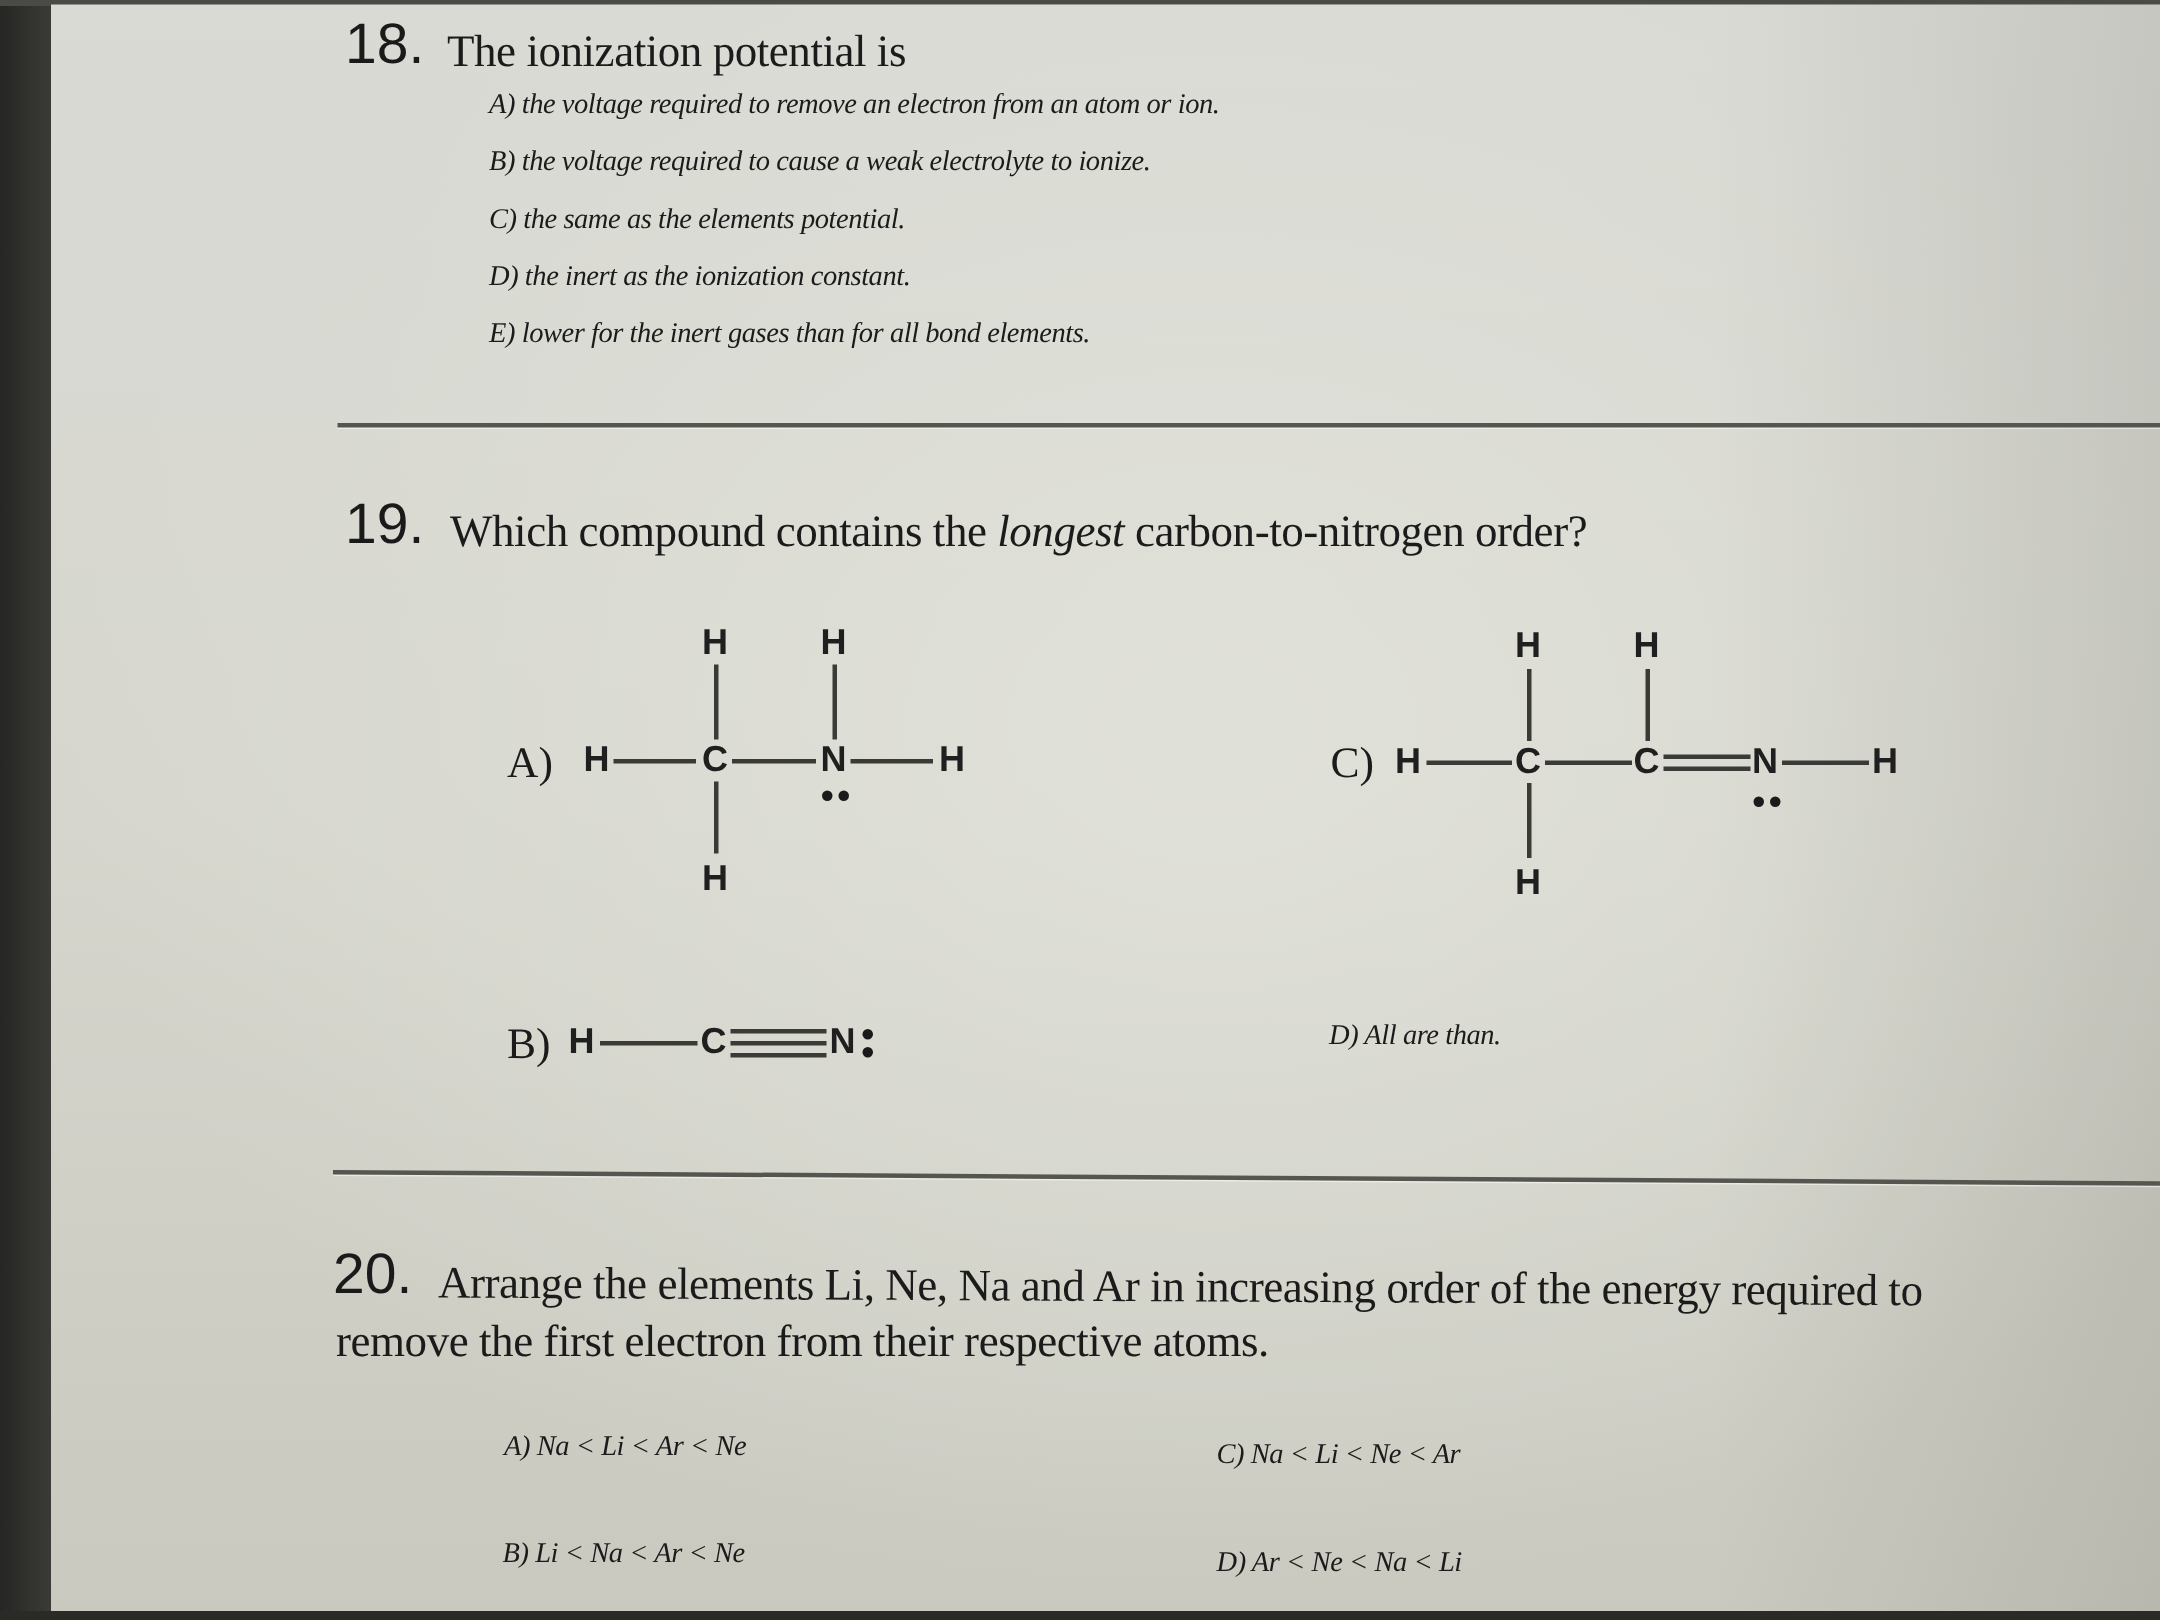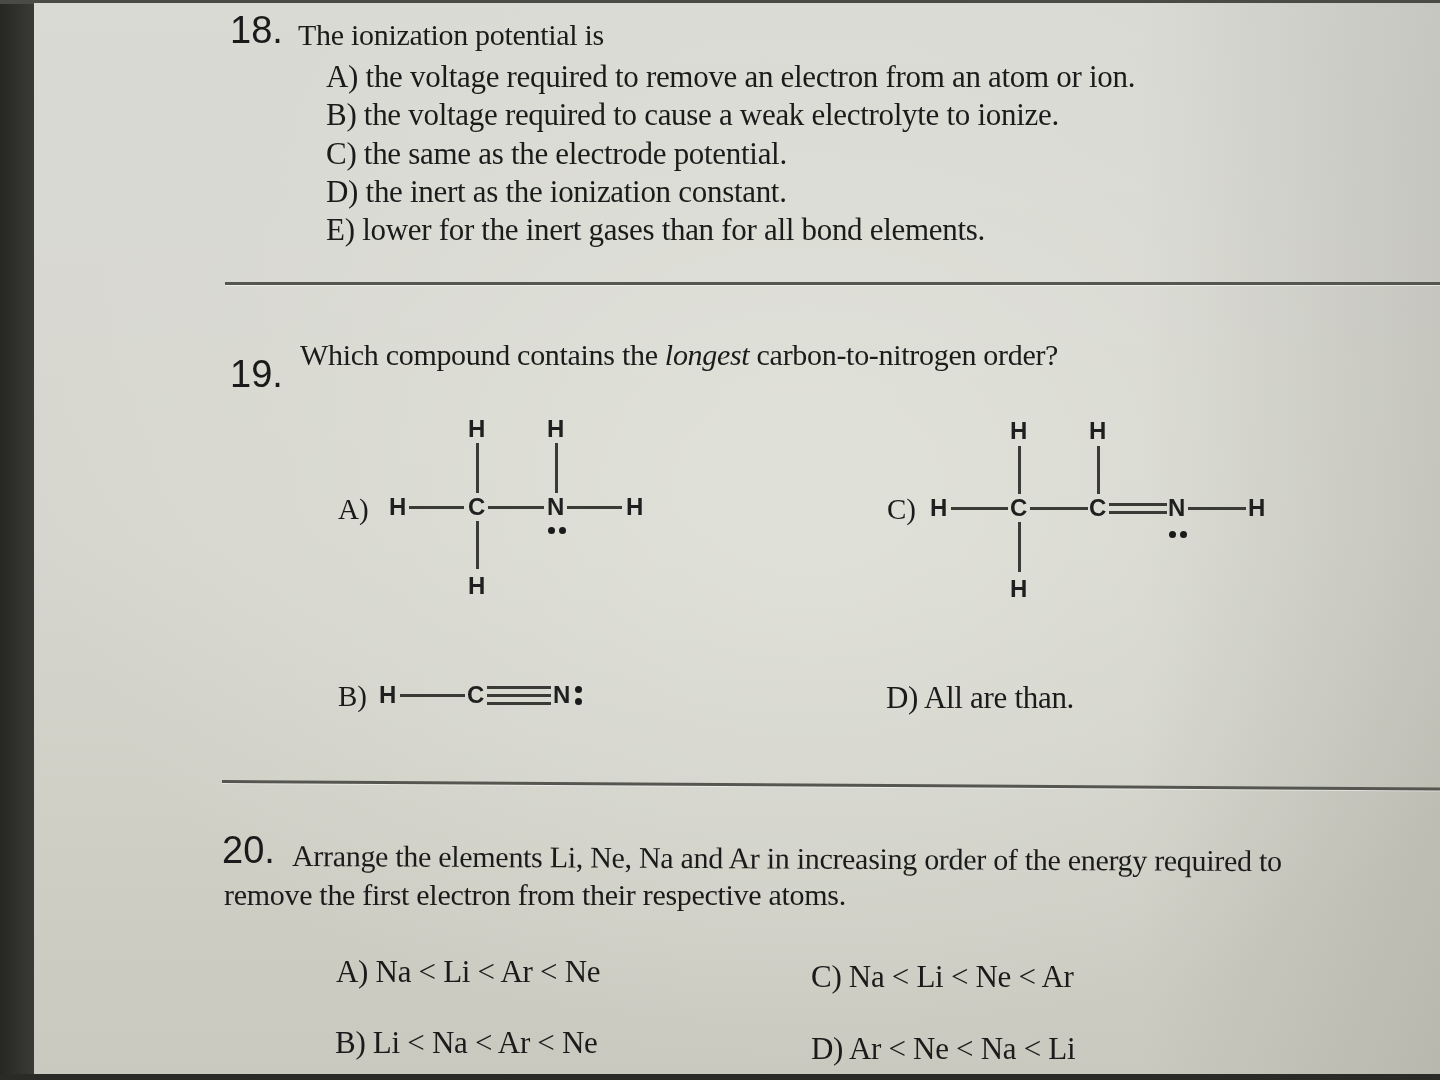--- a/index.html
+++ b/index.html
@@ -27,21 +27,21 @@
   .shade-right {
     position:absolute; right:0; top:0; width:300px; height:100%;
     background:linear-gradient(90deg, rgba(0,0,0,0) 0%, rgba(60,60,50,0.12) 100%);
     pointer-events:none;
   }
   .txt { position:absolute; color:#1b1b1b; white-space:nowrap; }
   .qnum {
     font-family:"Liberation Sans", sans-serif; font-size:38px; color:#1a1a1a;
   }
   .qstem { font-size:30px; letter-spacing:-0.3px; }
-  .opt { font-size:31px; letter-spacing:-0.3px; }
+  .opt { font-size:19px; letter-spacing:-0.3px;font-style:italic; }
   .rule {
     position:absolute; height:3px; background:#55564f;
     box-shadow:0 1px 0 rgba(255,255,255,0.5);
   }
   
   .atom {
     position:absolute; font-family:"Liberation Sans", sans-serif; font-weight:bold;
     font-size:24px; color:#1f1f1f; line-height:1;
   }
   .bond-h { position:absolute; height:3px; background:#3a3a36; }
@@ -65,36 +65,36 @@
     <div class="txt opt" style="left:292px;top:56px;">
       <span>A)</span>
       <span>the voltage required to remove an electron from an atom or ion.</span>
     </div>
     <div class="txt opt" style="left:292px;top:94px;">
       <span>B)</span>
       <span>the voltage required to cause a weak electrolyte to ionize.</span>
     </div>
     <div class="txt opt" style="left:292px;top:133px;">
       <span>C)</span>
-      <span>the same as the electrode potential.</span>
+      <span>the same as the elements potential.</span>
     </div>
     <div class="txt opt" style="left:292px;top:171px;">
       <span>D)</span>
       <span>the inert as the ionization constant.</span>
     </div>
     <div class="txt opt" style="left:292px;top:209px;">
       <span>E)</span>
       <span>lower for the inert gases than for all bond elements.</span>
     </div>
   </div>
 
   <div class="rule" style="left:191px;top:279px;width:1215px;"></div>
 
   <div>
-    <span class="txt qnum" style="left:196px;top:326px;margin-top:24px;">19.</span>
+    <span class="txt qnum" style="left:196px;top:326px;">19.</span>
     <span class="txt qstem" style="left:266px;top:335px;"><span>Which compound contains the </span><em>longest</em><span> carbon-to-nitrogen order?</span></span>
 
     <div>
       <span class="lbl" style="left:304px;top:490px;">A)</span>
       <span class="atom" style="left:355px;top:492px;">H</span>
       <div class="bond-h" style="left:375px;top:503px;width:55px;"></div>
       <span class="atom" style="left:434px;top:492px;">C</span>
       <div class="bond-h" style="left:454px;top:503px;width:56px;"></div>
       <span class="atom" style="left:513px;top:492px;">N</span>
       <div class="bond-h" style="left:533px;top:503px;width:55px;"></div>

